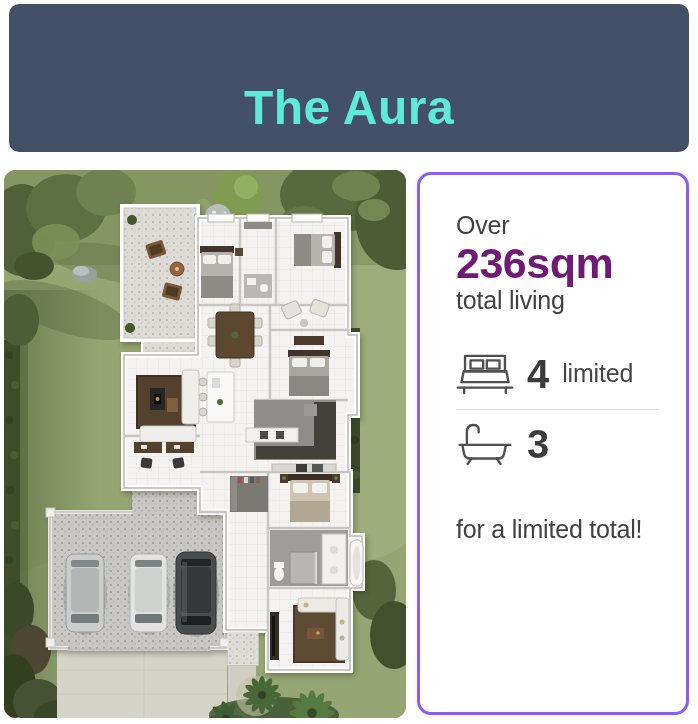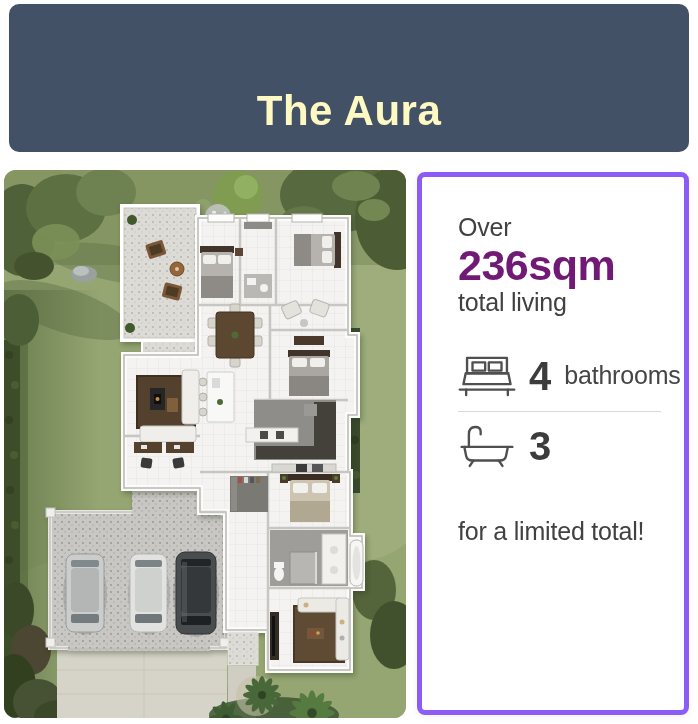--- a/index.html
+++ b/index.html
@@ -2,29 +2,29 @@
 <html><head>
 <meta charset="utf-8">
 <style>
   html,body{margin:0;padding:0;background:#ffffff;}
   body{width:698px;height:724px;font-family:"Liberation Sans",sans-serif;-webkit-font-smoothing:antialiased;}
   .page{position:relative;width:698px;height:724px;background:#fff;overflow:hidden;}
 
   
   .banner{position:absolute;left:9px;top:4px;width:680px;height:148px;background:#425166;
           border-radius:10px;display:flex;align-items:flex-end;justify-content:center;}
-  .banner h1{margin:0 0 20px 0;color:#fef9c3;font-size:42px;font-weight:700;letter-spacing:.5px;line-height:1;}
+  .banner h1{margin:0 0 20px 0;color:#5eead4;font-size:48px;font-weight:700;letter-spacing:.5px;line-height:1;}
 
   
   .floorplan{position:absolute;left:4px;top:170px;width:402px;height:548px;border-radius:12px;overflow:hidden;background:#95a672;}
   .floorplan svg{display:block;}
 
   
   .card{position:absolute;left:417px;top:172px;width:272px;height:543px;box-sizing:border-box;
-        background:#ffffff;border:5px solid #8b5cf6;border-radius:8px;
+        background:#ffffff;border:3px solid #8b5cf6;border-radius:14px;
         box-shadow:0 2px 8px rgba(0,0,0,.05);padding:36px 0 0 36px;color:#3f3f3f;}
   .small{font-size:25px;line-height:1.15;color:#414141;letter-spacing:-.2px;}
   .big{font-size:43px;font-weight:700;line-height:1.08;color:#701a75;letter-spacing:-.5px;}
   .feature-row{display:flex;align-items:center;gap:13px;}
   .row-beds{margin-top:36px;}
   .row-baths{margin-top:11px;}
   .f-icon{flex:0 0 auto;}
   .f-count{font-size:40px;font-weight:700;color:#3c3c3c;line-height:1;}
   .f-label{font-size:25px;color:#454545;letter-spacing:-.2px;}
   .divider{width:203px;height:1px;background:#d9d9d9;margin-top:12px;}
@@ -385,21 +385,21 @@
       <svg class="f-icon" width="58" height="46" viewBox="0 0 64 50" fill="none" stroke="#4f4f4f" stroke-width="2.6" stroke-linecap="round" stroke-linejoin="round">
         <rect x="10" y="5" width="44" height="17"></rect>
         <rect x="16" y="10" width="14" height="9"></rect>
         <rect x="34" y="10" width="14" height="9"></rect>
         <path d="M8.5,22 L55.5,22 L58,34 L6,34 Z"></path>
         <line x1="2" y1="40" x2="62" y2="40"></line>
         <line x1="9" y1="40" x2="9" y2="46"></line>
         <line x1="55" y1="40" x2="55" y2="46"></line>
       </svg>
       <span class="f-count">4</span>
-      <span class="f-label">bathrooms</span>
+      <span class="f-label">limited</span>
     </div>
 
     <div class="divider"></div>
 
     <div class="feature-row row-baths">
       <svg class="f-icon" width="58" height="46" viewBox="0 0 64 50" fill="none" stroke="#4f4f4f" stroke-width="2.6" stroke-linecap="round" stroke-linejoin="round">
         <path d="M12,26 V12 Q12,4 19,4 Q25,4 25,9 L25,12"></path>
         <line x1="4" y1="26" x2="60" y2="26"></line>
         <path d="M7,26 L9,36 Q10,41 16,41 L46,41 Q52,41 53,36 L55,26"></path>
         <line x1="17" y1="41" x2="13" y2="47"></line>

